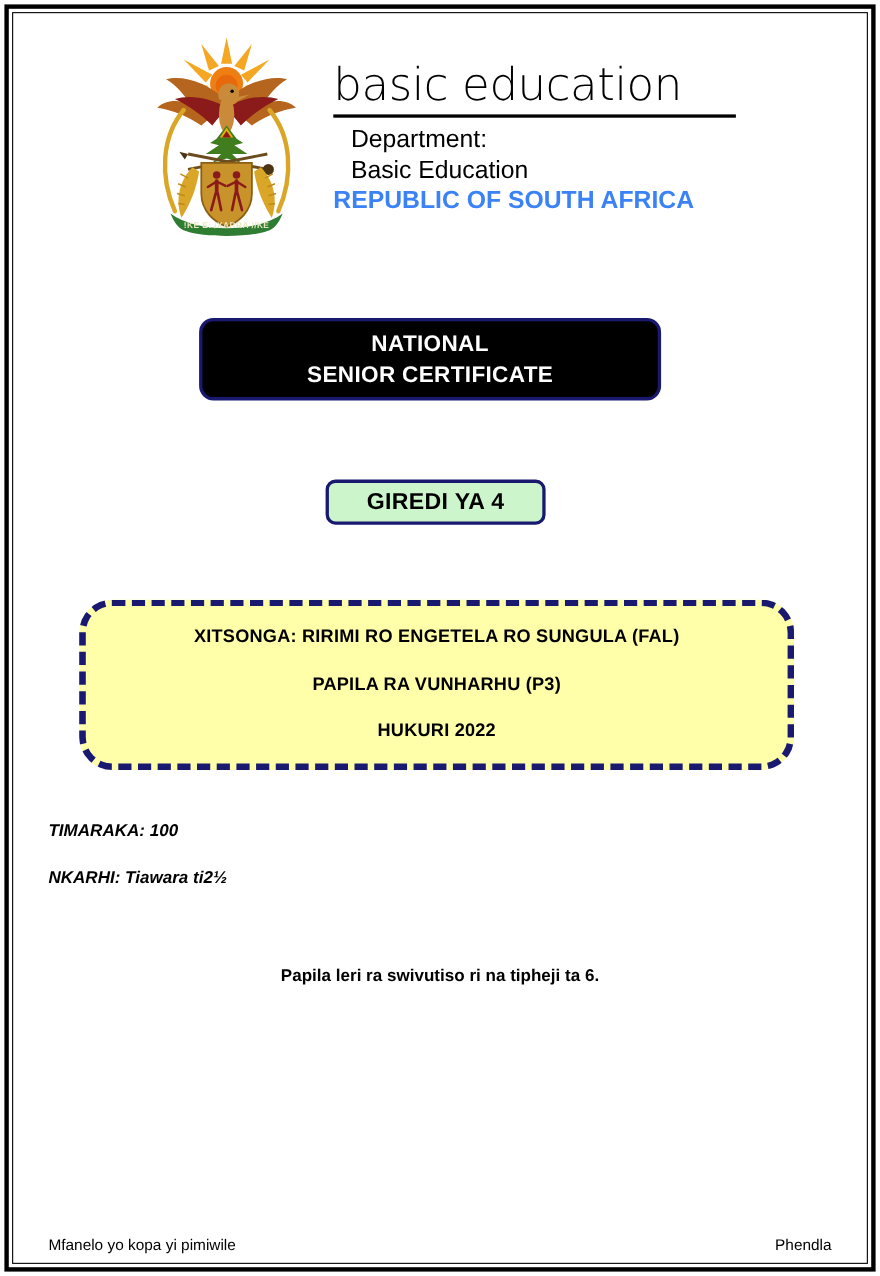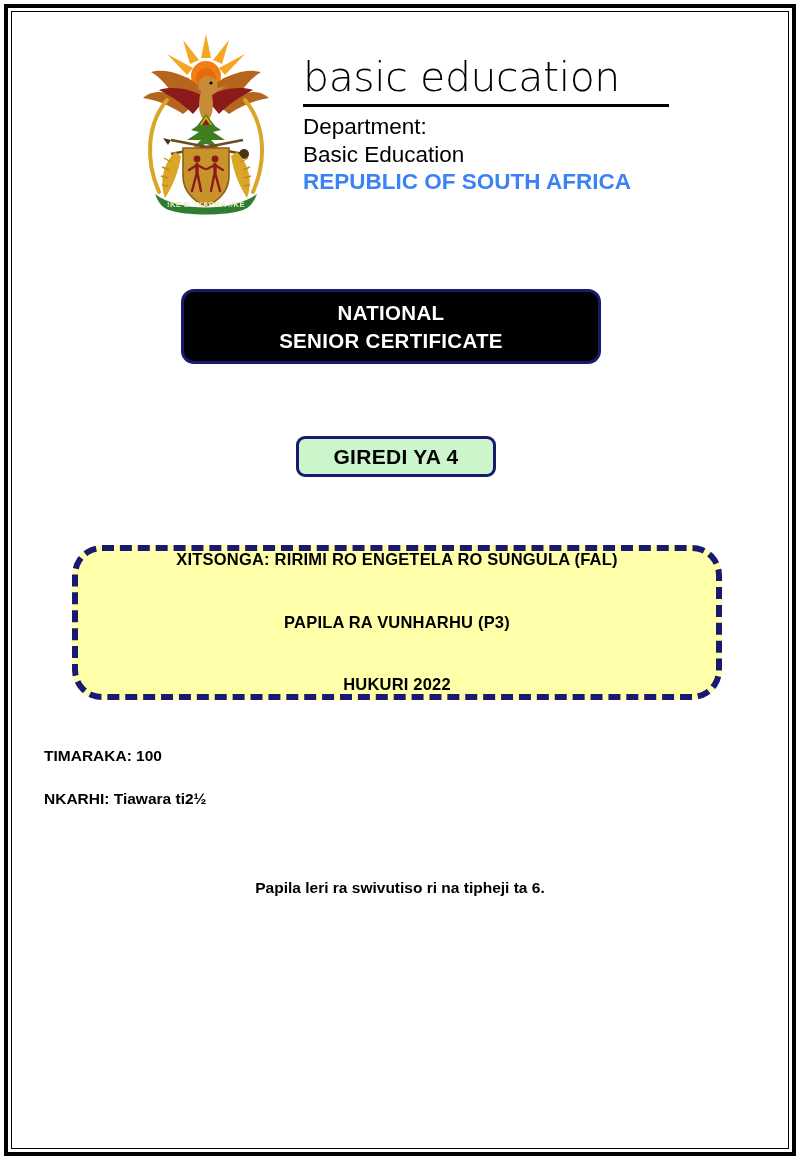--- a/index.html
+++ b/index.html
@@ -90,20 +90,21 @@
     background: #000000;
     margin: 5px 0 6px 0;
   }
   .brand-dept-line {
     font-family: "Liberation Sans", sans-serif;
     font-size: 22.5px;
     font-weight: 400;
     color: #000000;
     line-height: 1.22;
     white-space: nowrap;
+    margin-left: 16px;
   }
   .brand-country-line {
     font-family: "Liberation Sans", sans-serif;
     font-size: 22.5px;
     font-weight: 700;
     color: #3b82f6;
     line-height: 1.22;
     white-space: nowrap;
   }
 
@@ -163,21 +164,20 @@
     width: 650px;
     height: 155px;
     background: #ffffaa;
     border: 6px dashed #191970;
     border-radius: 30px;
     box-sizing: border-box;
     display: flex;
     flex-direction: column;
     align-items: center;
     justify-content: center;
-    gap: 20px;
   }
   .subject-line {
     color: #000000;
     font-size: 16.5px;
     font-weight: 700;
     letter-spacing: 0.2px;
     text-align: center;
     line-height: 1.2;
   }
   .subject-line + .subject-line { margin-top: 23px; }
@@ -188,20 +188,21 @@
     left: 24px;
     top: 727px;
     width: 400px;
   }
   .meta-line {
     color: #000000;
     font-size: 15.5px;
     font-weight: 700;
     line-height: 1.2;
     white-space: nowrap;
+    font-style: italic;
   }
   .meta-line + .meta-line { margin-top: 24px; }
 
   
   .pages-notice {
     position: absolute;
     left: 0;
     top: 859px;
     width: 760px;
     text-align: center;
@@ -331,15 +332,19 @@
       <div class="subject-line">HUKURI 2022</div>
     </div>
 
     <div class="meta">
       <div class="meta-line">TIMARAKA: 100</div>
       <div class="meta-line">NKARHI: Tiawara ti2½</div>
     </div>
 
     <div class="pages-notice">Papila leri ra swivutiso ri na tipheji ta 6.</div>
 
+    <div class="footer">
+      <div class="footer-text">Mfanelo yo kopa yi pimiwile</div>
+      <div class="footer-text">Phendla</div>
+    </div>
 
   </div>
 </div>
 
 </body></html>

